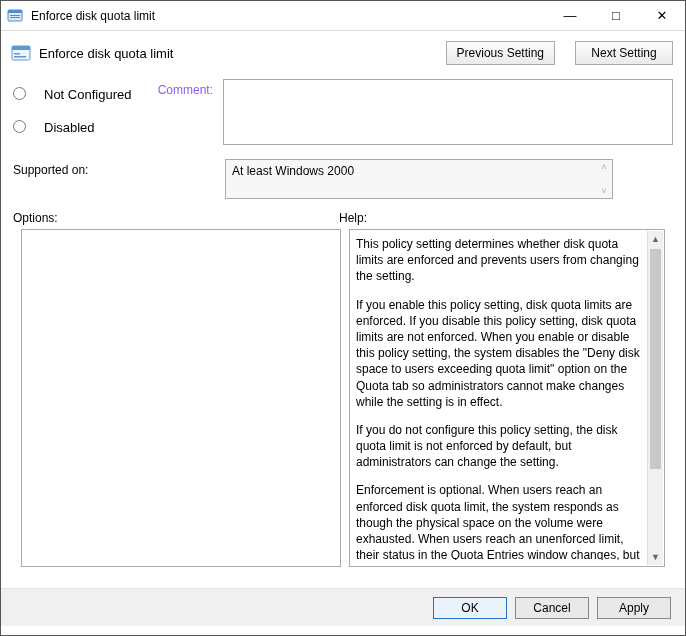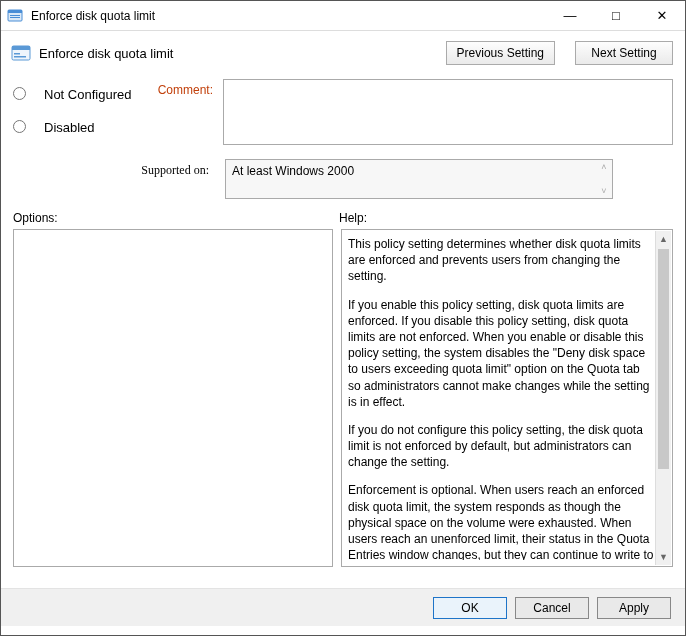--- a/index.html
+++ b/index.html
@@ -74,21 +74,21 @@
     display: flex;
     align-items: flex-start;
     gap: 18px;
     margin: 6px 0 18px 0;
     font-size: 13px;
   }
   .radio-row input { margin:0; }
   .label-col {
     width: 90px;
     text-align: right;
-    color: #c2410c;
+    color: #8b5cf6;
     padding-top: 4px;
   }
   .comment-area {
     flex: 1;
     display: flex;
     gap: 6px;
   }
   .ta {
     flex: 1;
     border: 1px solid #aaa;
@@ -129,21 +129,21 @@
     align-items: center;
   }
   .sections-labels {
     display: flex;
     padding: 12px 12px 4px 12px;
     font-size: 12px;
   }
   .sections-labels .lbl-opt { width: 326px; }
   .panels {
     display: flex;
-    padding: 0 12px;
+    padding: 0 20px;
     gap: 8px;
   }
   .panel {
     border: 1px solid #aaa;
     height: 338px;
     background: #fff;
     position: relative;
   }
   .panel.options { width: 320px; }
   .panel.help { flex: 1; }
@@ -190,21 +190,21 @@
   .footer .btn {
     min-width: 74px;
     height: 22px;
     border: 1px solid #888;
     background: #e9e9e9;
     font-size: 12px;
     cursor: pointer;
   }
   .footer .btn.ok { border: 1px solid #1e74c8; background: #eaf3fb; }
   svg.win-icon { display:block; }
-  .supported-label { text-align:right; width:202px; padding-right:6px; padding-top:4px;font-family:Liberation Serif, serif;}
+  .supported-label { text-align:left; width:202px; padding-right:6px; padding-top:4px;}
 </style>
 </head>
 <body>
 
 <div class="titlebar">
   <span class="icon">
     <svg class="win-icon" viewBox="0 0 16 16" width="16" height="16">
       <rect x="1" y="2" width="14" height="11" rx="1" fill="#dbe9f7" stroke="#4a8ed6"></rect>
       <rect x="1" y="2" width="14" height="3" fill="#4a8ed6"></rect>
       <rect x="3" y="7" width="10" height="1" fill="#4a8ed6"></rect>

